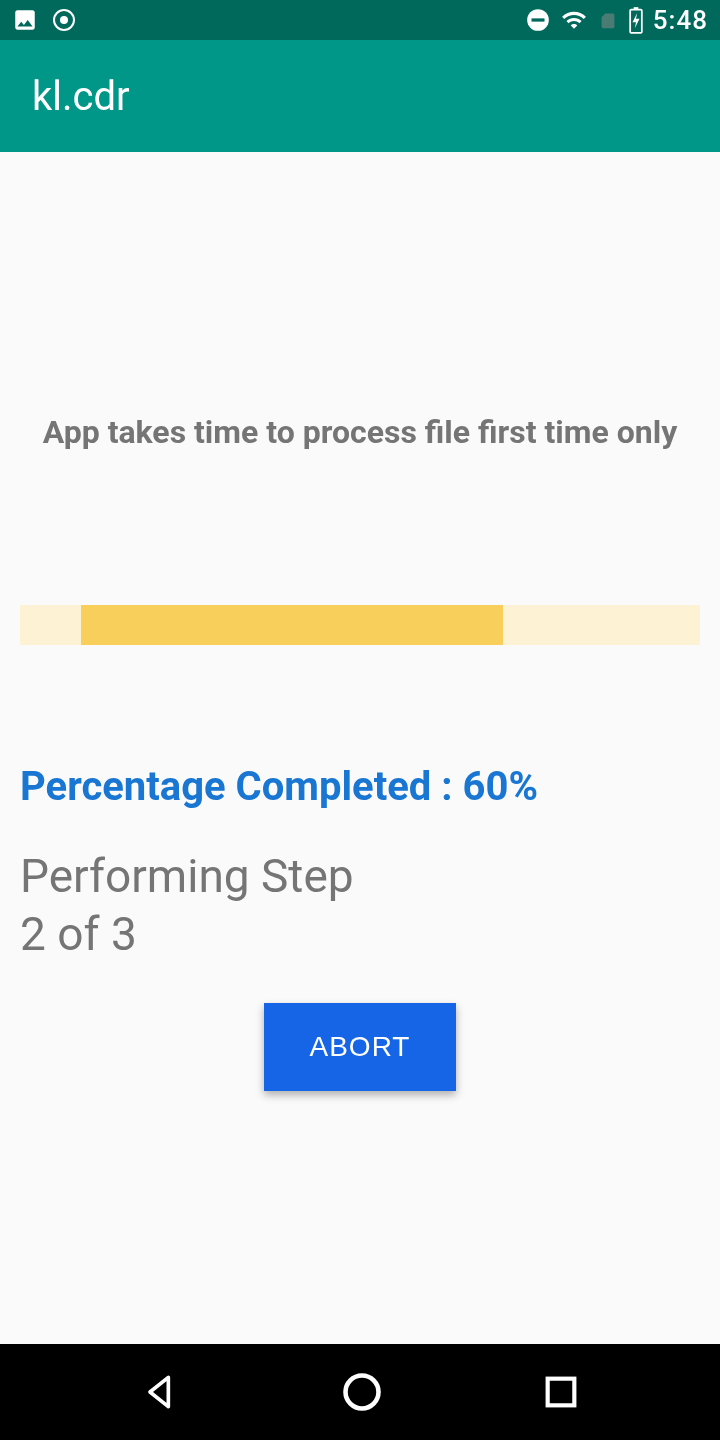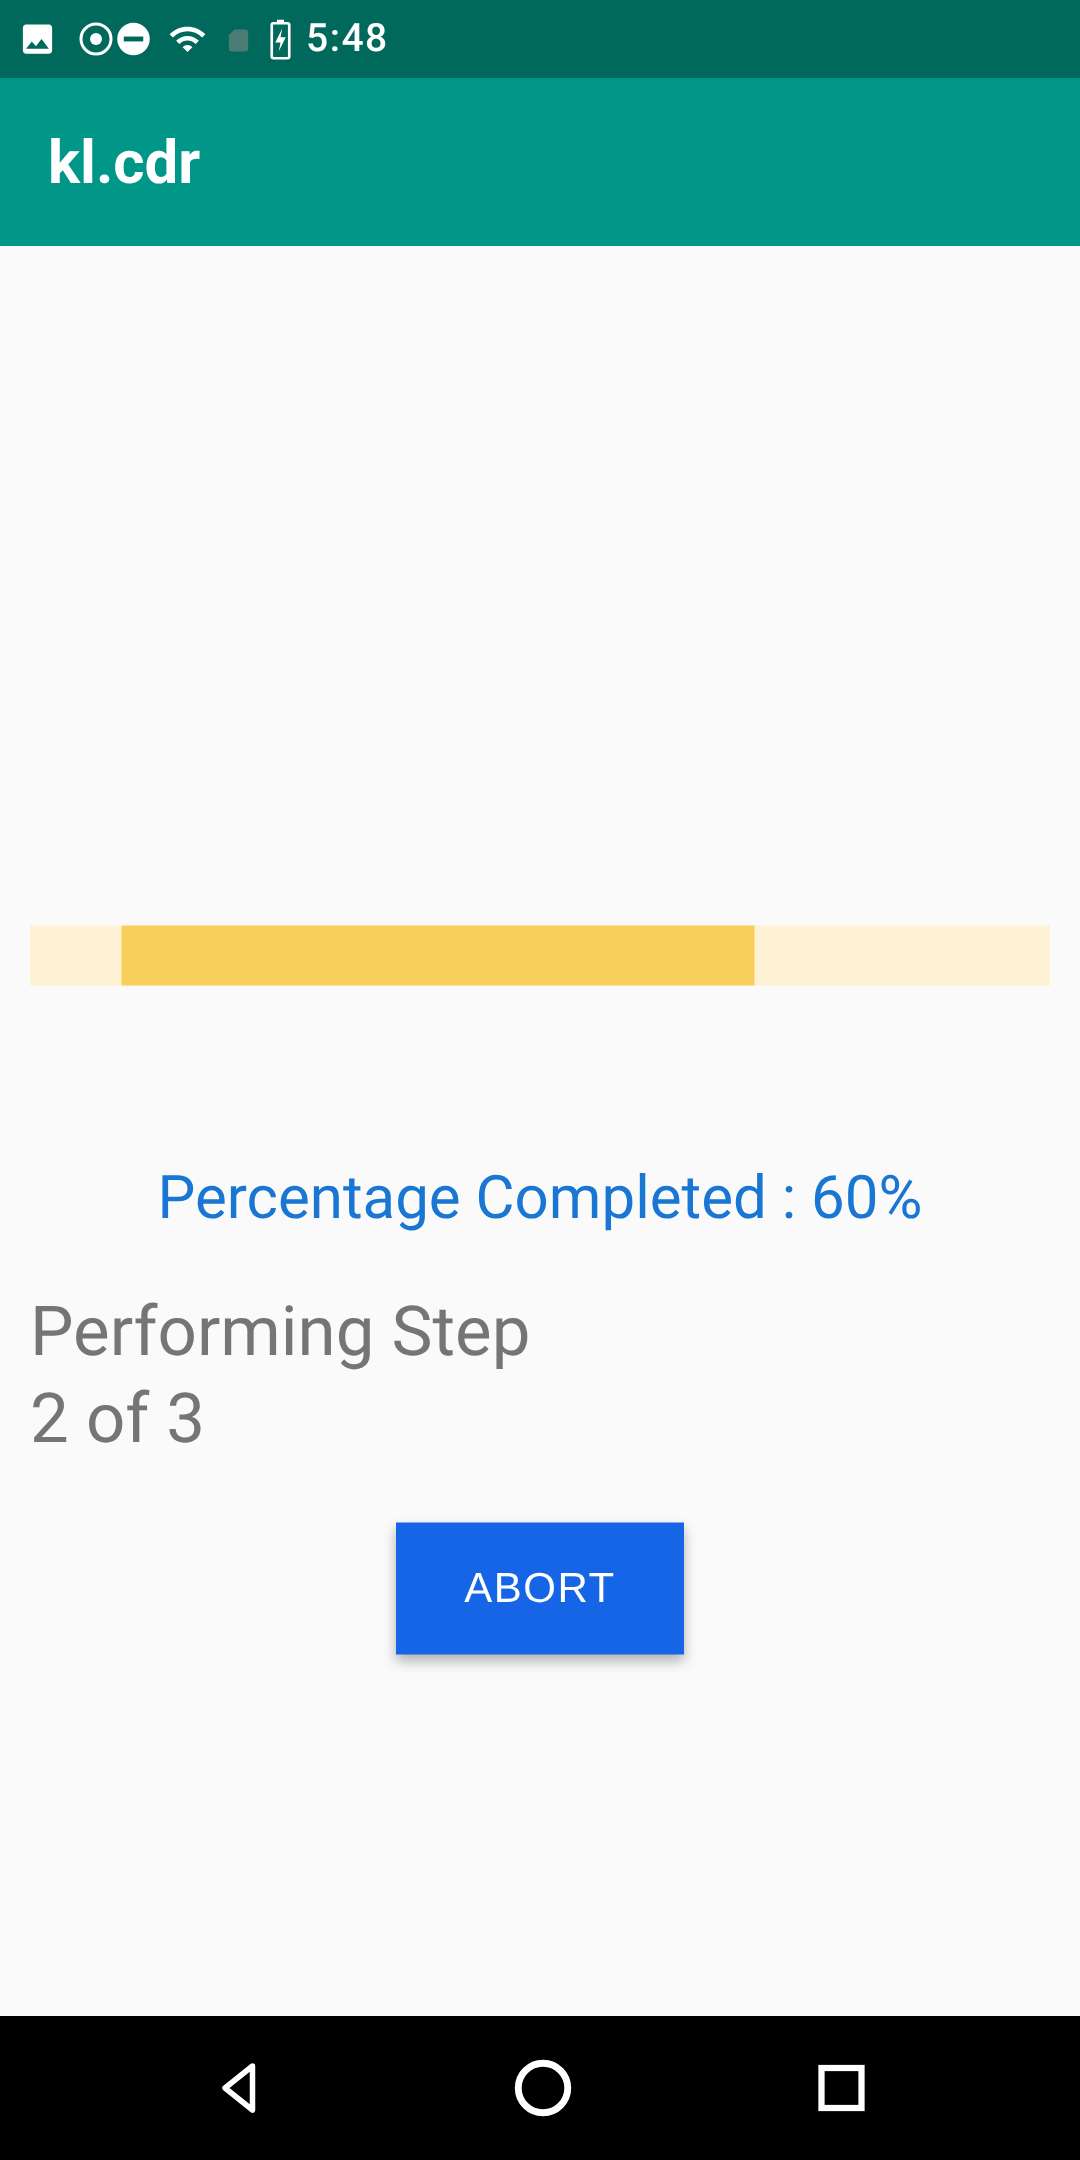--- a/index.html
+++ b/index.html
@@ -9,24 +9,25 @@
     }
     body {
       width: 720px;
       height: 1440px;
       font-family: Roboto, Arial, sans-serif;
       background: #fafafa;
       overflow: hidden;
       position: relative;
     }
     .status-bar {
-      height: 52px;
+      height: 40px;
       background: #00695c;
       display: flex;
       align-items: center;
+      justify-content: space-between;
       padding: 0 12px;
       color: white;
     }
     .status-left {
       display: flex;
       gap: 14px;
       align-items: center;
     }
     .status-right {
       display: flex;
@@ -41,21 +42,21 @@
     .app-bar {
       height: 112px;
       background: #009688;
       display: flex;
       align-items: center;
       padding: 0 32px;
     }
     .app-bar-title {
       color: white;
       font-size: 40px;
-      font-weight: 700;
+      font-weight: 400;
     }
     .content {
       padding: 0 20px;
       height: calc(100% - 48px - 112px - 96px);
       display: flex;
       flex-direction: column;
       position: relative;
     }
     .info-text {
       margin-top: 260px;
@@ -76,24 +77,23 @@
     .progress-bar-fill {
       position: absolute;
       left: 9%;
       width: 62%;
       height: 100%;
       top: 0;
       background: #f8cf5a;
     }
     .percentage-text {
       margin-top: 118px;
-      text-align: center;
       font-size: 40px;
       color: #1976d2;
-      font-weight: 400;
+      font-weight: 700;
     }
     .step-text {
       margin-top: 38px;
       text-align: left;
       font-size: 46px;
       color: #757575;
       font-weight: 400;
       line-height: 1.25;
     }
     .abort-button {
@@ -160,21 +160,21 @@
     <span class="status-time">5:48</span>
   </div>
 </div>
 
 <div class="app-bar">
   <span class="app-bar-title">kl.cdr</span>
 </div>
 
 <div class="content">
   <div class="info-text">
-    <br>
+    <span>App takes time to process file first time only</span><br>
     <br>
   </div>
 
   <div class="progress-bar-track">
     <div class="progress-bar-fill"></div>
   </div>
 
   <div class="percentage-text">Percentage Completed : 60%</div>
 
   <div class="step-text">

